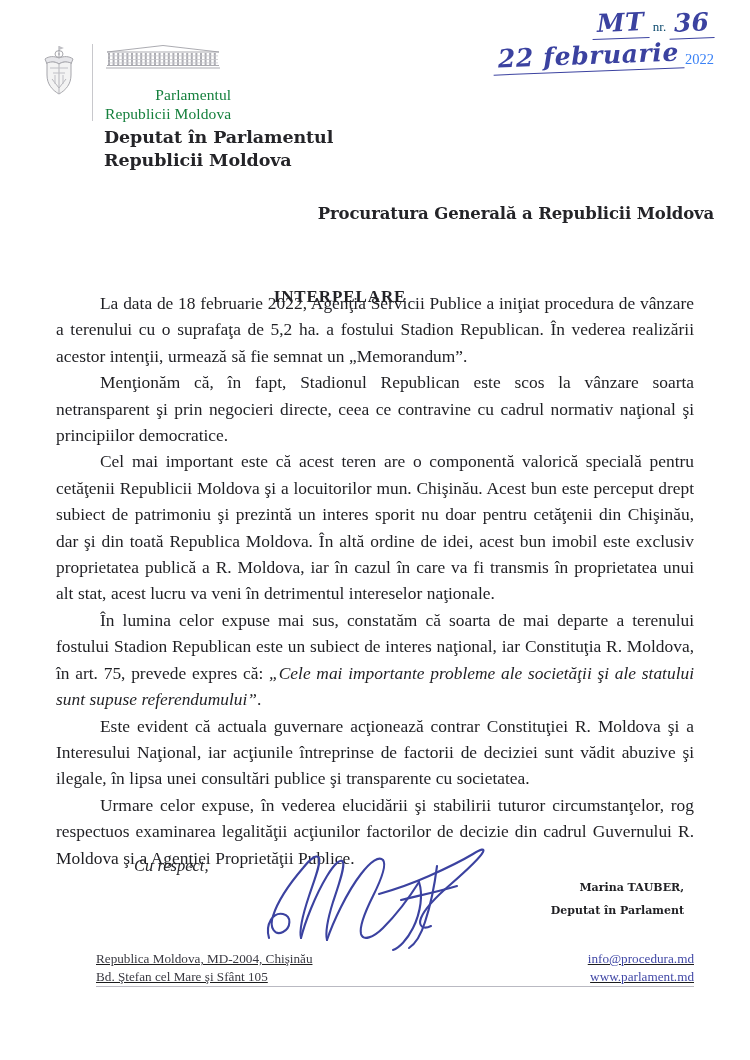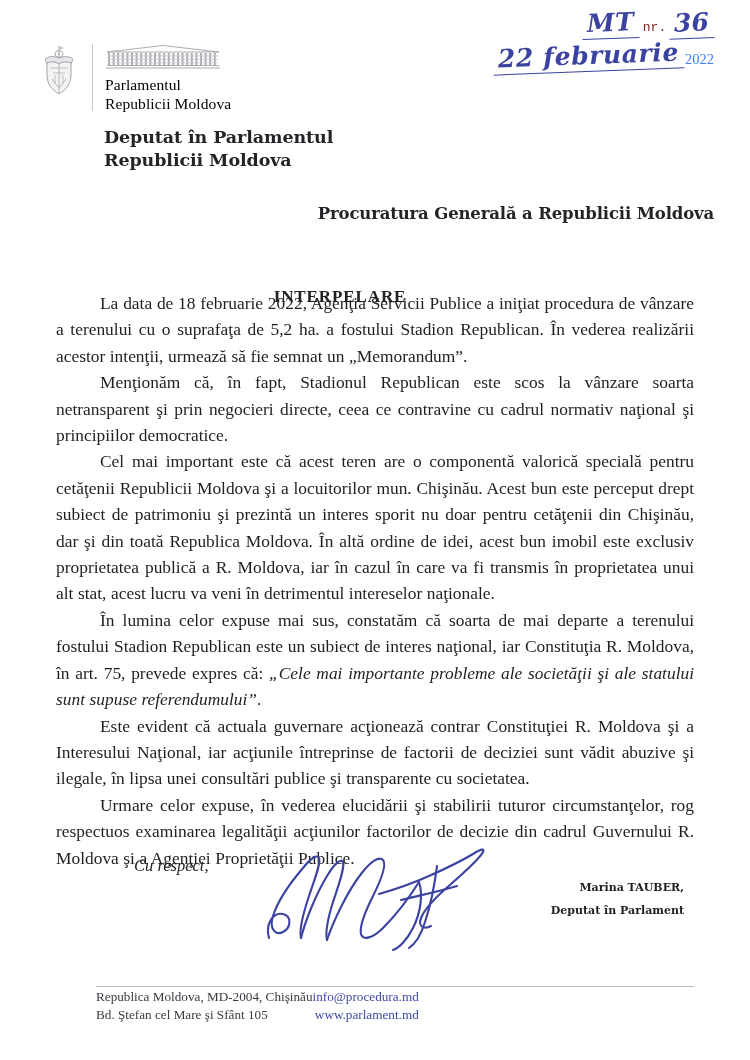--- a/index.html
+++ b/index.html
@@ -42,24 +42,25 @@
     background: #c8c8cc;
     margin: 2px 12px 2px 10px;
   }
   .logo-block { padding-top: 2px; }
   .bldg { width: 116px; height: 26px; opacity: .72; display: block; }
   .bldg svg { display: block; width: 100%; height: 100%; }
   .logo-text {
     font-family: "Liberation Serif", serif;
     font-size: 15.5px;
     line-height: 18.5px;
-    color: #000000;
+    color: #15803d;
     letter-spacing: .1px;
-    margin-top: 6px;
-    white-space: pre-line;
+    margin-top: 16px;
+    white-space: pre-line;
+    text-align: right;
   }
 
   
   .handwriting {
     position: absolute;
     top: 8px;
     right: 36px;
     text-align: right;
     color: #3b42a0;
   }
@@ -77,23 +78,23 @@
     font-size: 25px;
     color: #3b42a0;
     letter-spacing: .6px;
     border-bottom: 1.6px solid #3b42a0;
     padding: 0 5px 1px 5px;
     transform: rotate(-2.2deg);
     display: inline-block;
   }
   .hw-ink.num { letter-spacing: 0; }
   .hw-printed {
-    font-family: Liberation Mono, monospace;
+    font-family: Liberation Serif, serif;
     font-size: 13px;
-    color: #7f1d1d;
+    color: #0c4a6e;
     padding: 0 3px;
     font-style: normal;
   }
   .hw-year {
     font-family: "Liberation Serif", serif;
     font-size: 14.5px;
     color: #3b82f6;
     padding-left: 1px;
   }
 
@@ -200,23 +201,25 @@
     left: 96px;
     right: 56px;
     top: 986px;
     height: 1px;
     background: #b9b9c2;
   }
   .footer {
     position: absolute;
     left: 96px;
     right: 56px;
-    top: 988px;
+    top: 950px;
     display: flex;
+    justify-content: space-between;
     align-items: flex-start;
+    text-decoration: underline;
   }
   .footer-left {
     font-family: "Liberation Serif", serif;
     font-size: 13.2px;
     line-height: 17.5px;
     color: #3a3a42;
     white-space: pre-line;
   }
   .footer-right {
     font-family: "Liberation Serif", serif;

